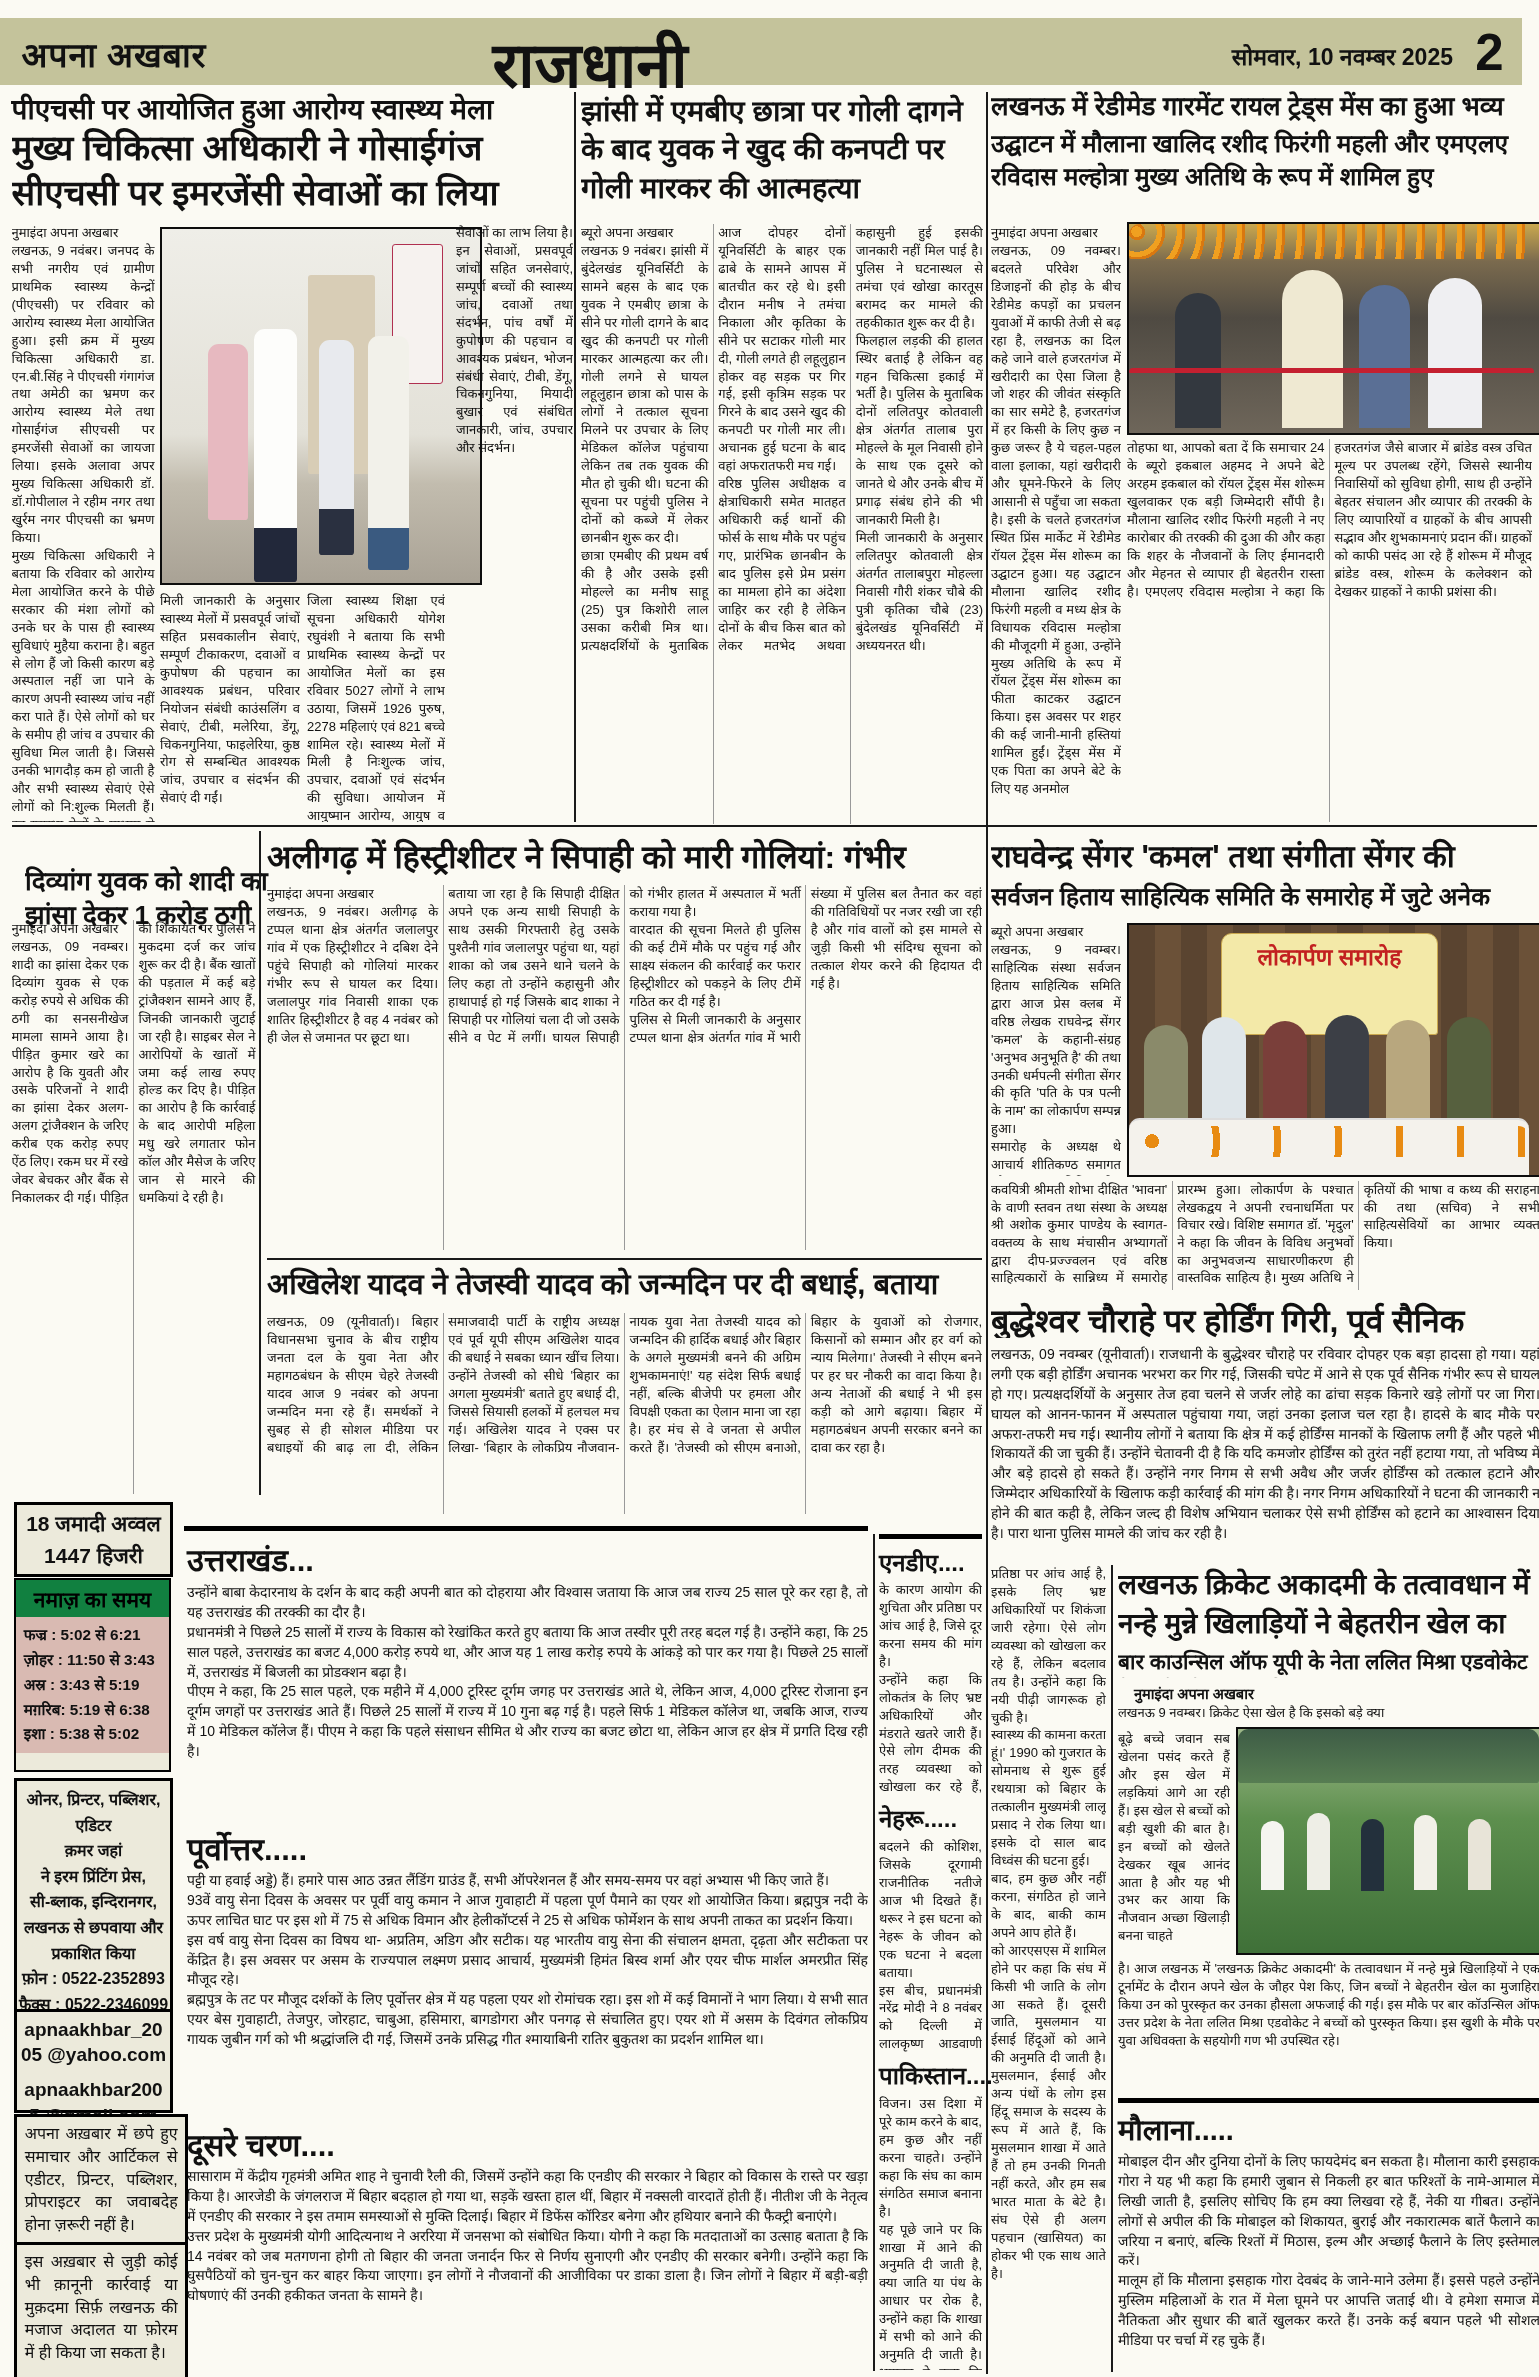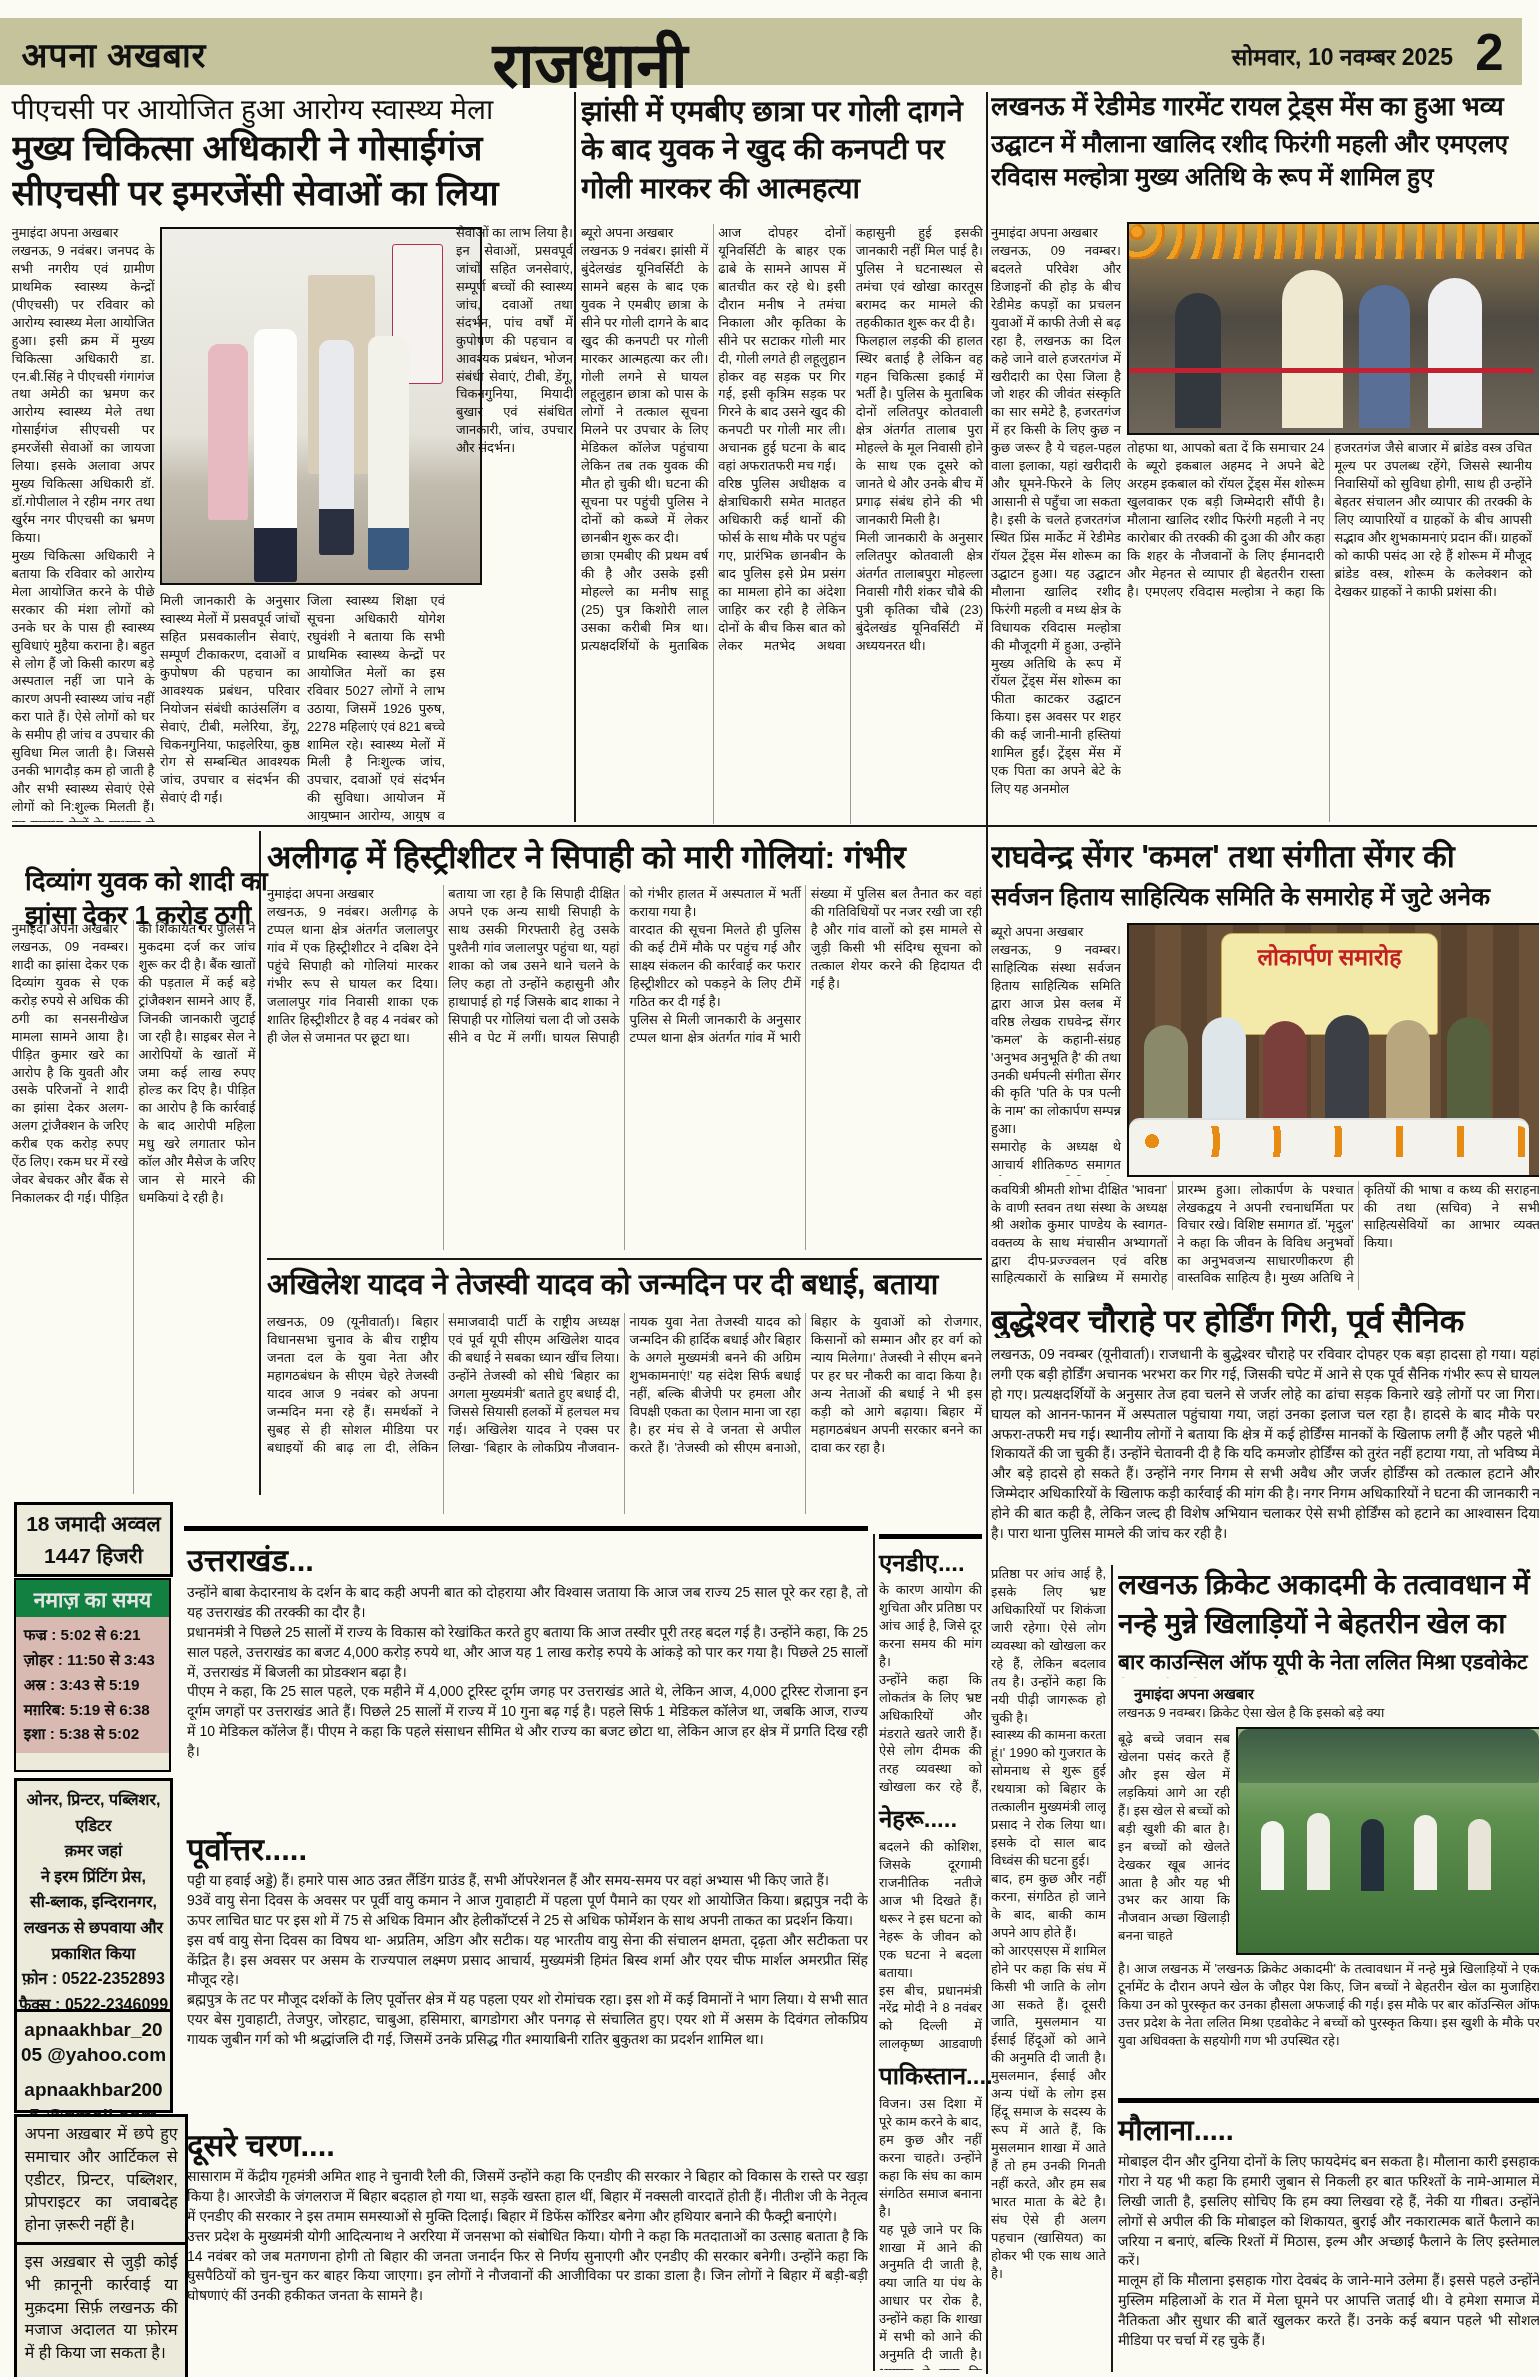--- a/index.html
+++ b/index.html
@@ -6,21 +6,21 @@
   body{background:#e8e8e2;font-family:"Liberation Sans","DejaVu Sans",sans-serif;}
   .page{position:relative;width:1540px;height:2377px;background:#fbfaf3;margin:0 auto;overflow:hidden;color:#111;}
   .abs{position:absolute;}
   
   .masthead{left:0;top:18.4px;width:1522px;height:67px;background:#c4c39b;display:flex;align-items:center;}
   .mh-paper{position:absolute;left:21.5px;top:12.3px;font-size:34px;font-weight:900;letter-spacing:0.8px;}
   .mh-title{position:absolute;left:429px;top:1.5px;width:322px;text-align:center;font-size:63px;font-weight:900;font-family:"Liberation Serif","DejaVu Serif",serif;}
   .mh-date{position:absolute;right:69px;top:21.5px;font-size:23px;font-weight:900;}
   .mh-page{position:absolute;right:18.4px;top:4.6px;font-size:51px;font-weight:900;}
   
-  .kicker{font-size:28px;font-weight:400;line-height:1.12;}
+  .kicker{font-size:28px;font-weight:700;line-height:1.12;}
   .hl-xl{font-size:35px;font-weight:900;line-height:1.28;}
   .hl-l{font-size:29px;font-weight:900;line-height:1.32;}
   .hl-m{font-size:26px;font-weight:900;line-height:1.3;}
   .hl-sub{font-size:24.5px;font-weight:800;line-height:1.35;}
   .sec-label{font-size:31px;font-weight:900;}
   .sec-label-sm{font-size:24px;font-weight:900;}
   
   .bt{font-size:13px;line-height:1.38;text-align:justify;overflow:hidden;white-space:pre-line;}
   .bt-big{font-size:14px;line-height:1.42;text-align:justify;overflow:hidden;white-space:pre-line;}
   .cols2{column-count:2;column-gap:10px;column-rule:0.8px solid #999;}
@@ -33,21 +33,21 @@
   .photo{border:2.3px solid #0d0d0d;overflow:hidden;padding-left:33px;}
   .ph-hospital{background:linear-gradient(180deg,#efeee8 0%,#e3e1d8 58%,#c2bcae 72%,#a9a295 100%);}
   .ph-ribbon{background:linear-gradient(180deg,#caa84e 0%,#7a6a4e 18%,#4f4a42 45%,#6e665a 100%);}
   .ph-book{background:repeating-linear-gradient(90deg,#5a4430 0 26px,#6b5138 26px 52px);}
   .ph-cricket{background:linear-gradient(180deg,#9fb98a 0%,#5d8f4e 40%,#3f7038 100%);}
   .fig{position:absolute;border-radius:10.7px 10.7px 3.1px 3.1px;}
   .caption-box{font-size:13px;line-height:1.36;text-align:justify;overflow:hidden;}
   
   .sbox{border:3.1px solid #000;background:#eceadb;}
   .hijri{font-size:21px;font-weight:900;text-align:center;line-height:1.5;padding-top:3.1px;}
-  .namaz-head{background:#118040;color:#e5e5e5;font-size:21px;font-weight:900;text-align:center;padding:4.6px 0;}
+  .namaz-head{background:#118040;color:#000000;font-size:21px;font-weight:900;text-align:center;padding:4.6px 0;}
   .namaz-body{background:#d9bab2;font-size:15.3px;line-height:1.62;padding:6.1px 7.7px;font-weight:600;}
   .pub{font-size:16px;font-weight:700;text-align:center;line-height:1.6;white-space:pre-line;padding-top:6.1px;}
   .mail{font-size:19px;font-weight:800;text-align:center;line-height:1.35;word-break:break-all;padding:4.6px 3.1px;}
   .small-box-text{font-size:16px;line-height:1.42;text-align:justify;padding:6.1px 7.7px;white-space:pre-line;}
   .byline{font-size:14.6px;font-weight:800;}
 </style>
 </head>
 <body>
 
 <div class="page">

